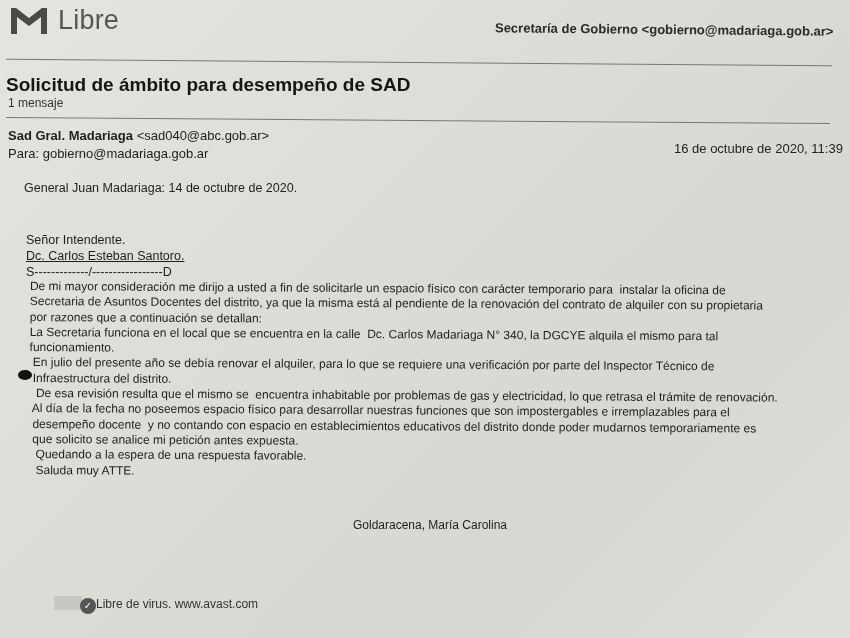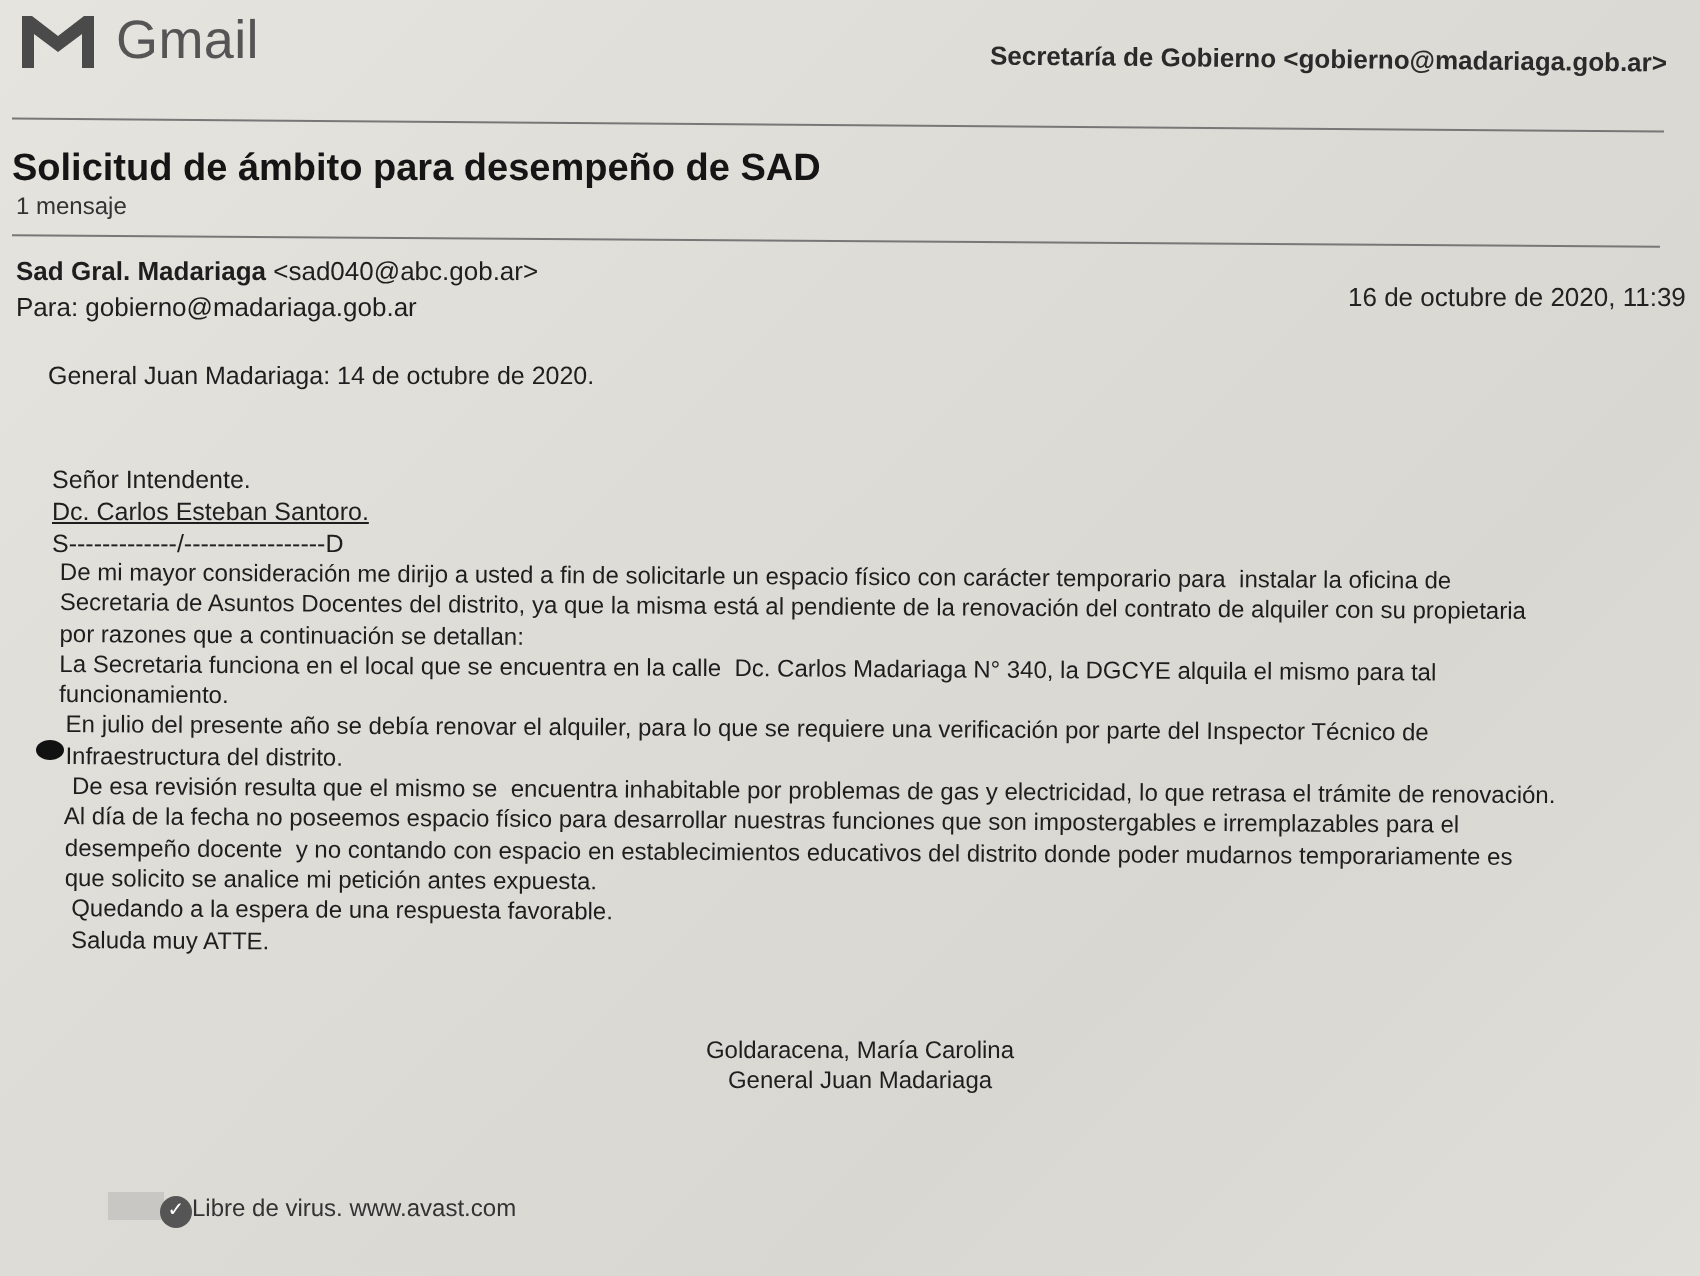--- a/index.html
+++ b/index.html
@@ -31,21 +31,21 @@
   .footer span.txt{font-size:12px;color:#333;}
   .hole{position:absolute;left:18px;top:370px;width:14px;height:10px;border-radius:50%;background:#111;}
 </style>
 </head>
 <body>
 
 <div class="logo">
   <svg viewBox="0 0 42 32">
     <path d="M3 4 L3 30 L9 30 L9 13 L21 22 L33 13 L33 30 L39 30 L39 4 L34 4 L21 14 L8 4 Z" fill="#4a4a4a"></path>
   </svg>
-  <span class="wordmark">Gmail</span>
+  <span class="wordmark">Libre</span>
 </div>
 
 <div class="account">Secretaría de Gobierno &lt;gobierno@madariaga.gob.ar&gt;</div>
 
 <div class="rule" style="left:6px;top:62px;width:826px;transform:rotate(0.45deg);"></div>
 
 <div class="subject">Solicitud de ámbito para desempeño de SAD</div>
 <div class="count">1 mensaje</div>
 
 <div class="rule" style="left:6px;top:120px;width:824px;transform:rotate(0.4deg);"></div>
@@ -78,21 +78,20 @@
   <p> desempeño docente  y no contando con espacio en establecimientos educativos del distrito donde poder mudarnos temporariamente es</p>
   <p> que solicito se analice mi petición antes expuesta.</p>
   <p>  Quedando a la espera de una respuesta favorable.</p>
   <p>  Saluda muy ATTE.</p>
 </div>
 
 <div class="hole"></div>
 
 <div class="sig">
   <p>Goldaracena, María Carolina</p>
-  <p>General Juan Madariaga</p>
 </div>
 
 <div class="footer">
   <div class="shield">
     <div class="env"></div>
     <div class="check">✓</div>
   </div>
   <span class="txt">Libre de virus. www.avast.com</span>
 </div>
 

